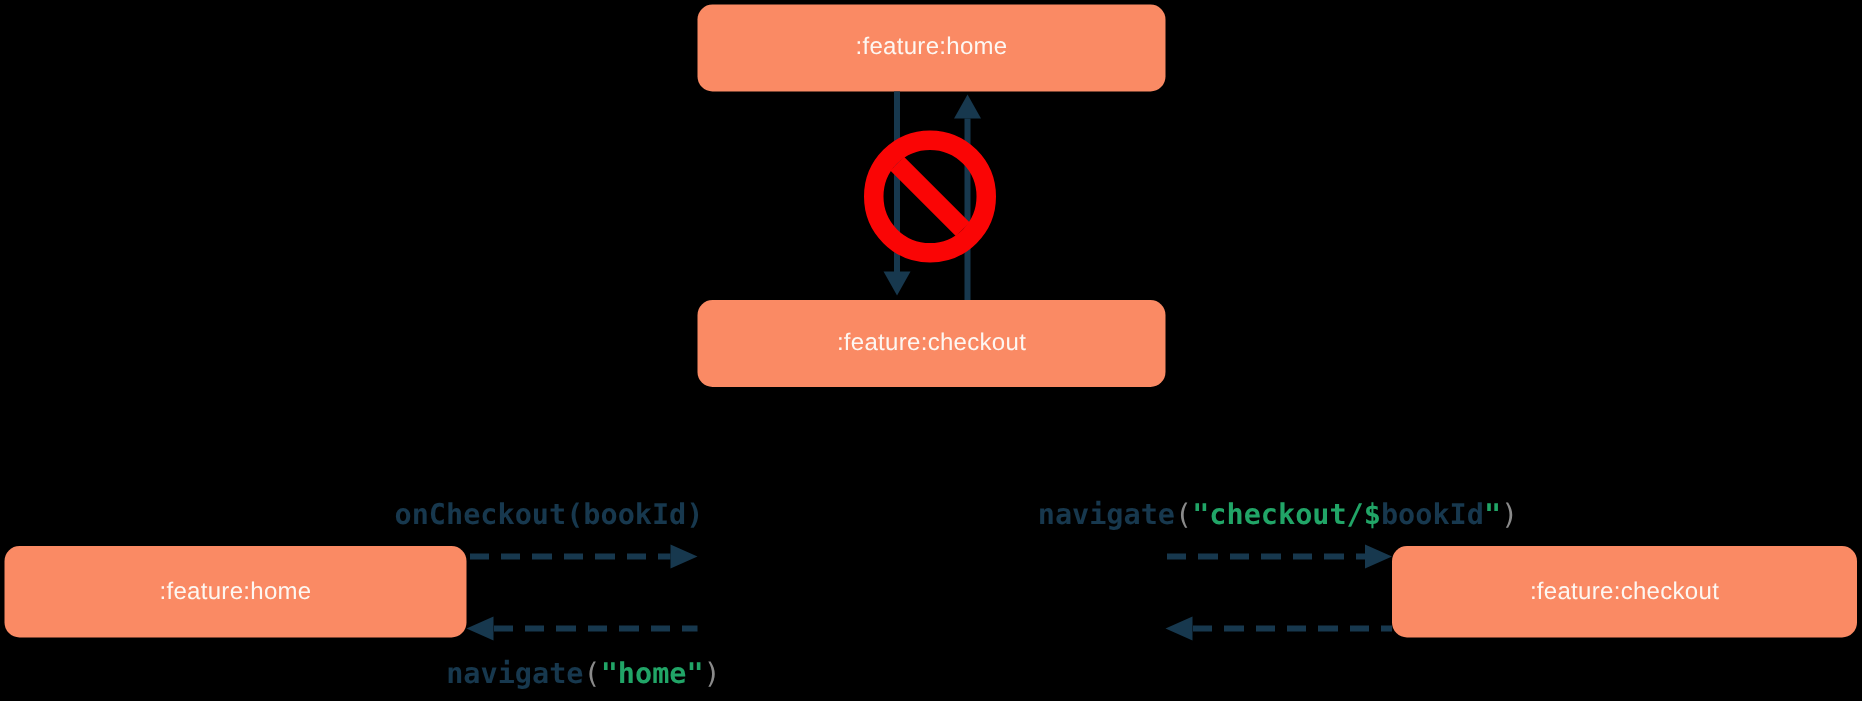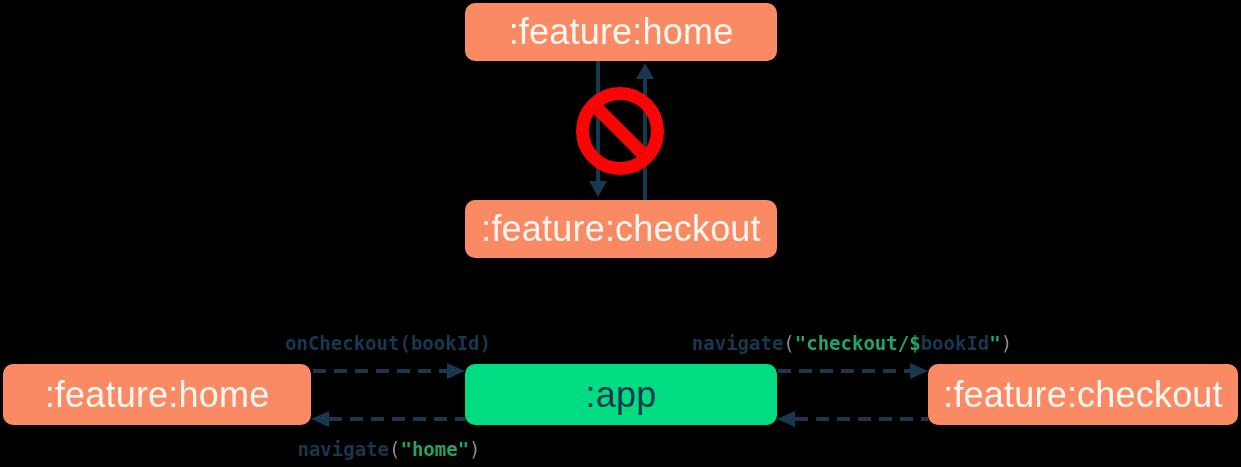--- a/index.html
+++ b/index.html
@@ -11,21 +11,21 @@
     overflow: hidden;
     font-family: "Liberation Sans", sans-serif;
   }
   
   .node {
     position: absolute;
     border-radius: 10px;
     display: flex;
     align-items: center;
     justify-content: center;
-    font-size: 36px;
+    font-size: 16px;
     letter-spacing: 0.2px;
   }
   .node.feature { background: #FA8A64; color: #FDF7F2; }
   .node.app     { background: #00DC82; color: #17364C; }
 
   #top-home      { left: 465px; top: 3px;   width: 312px; height: 58px; }
   #top-checkout  { left: 465px; top: 200px; width: 312px; height: 58px; }
   #bot-home      { left: 3px;   top: 364px; width: 308px; height: 61px; }
   #bot-app       { left: 465px; top: 364px; width: 312px; height: 61px; }
   #bot-checkout  { left: 928px; top: 364px; width: 310px; height: 61px; }
@@ -79,21 +79,21 @@
     transform: translateX(-50%);
     font-family: "DejaVu Sans Mono", monospace;
     font-size: 19px;
     font-weight: bold;
     white-space: nowrap;
     line-height: 22px;
   }
   .code .navy  { color: #17384E; }
   .code .green { color: #21A567; }
   .code .gray  { color: #8A8A8A; font-weight: normal; }
-  #lbl-oncheckout   { left: 388px; top: 332px; text-align: center; }
+  #lbl-oncheckout   { left: 366px; top: 332px; text-align: center; }
   #lbl-nav-checkout { left: 852px; top: 332px; }
   #lbl-nav-home     { left: 389px; top: 438px; }
   #lbl-onpayment    { left: 851px; top: 440px; }
 </style>
 </head>
 <body>
 
 <div id="canvas">
 
   <div class="node feature" id="top-home">:feature:home</div>
@@ -103,21 +103,20 @@
   <div class="vline" id="up-line"></div>
   <div class="head" id="up-head"></div>
 
   <div id="no-entry">
     <div class="slash"></div>
   </div>
 
   <div class="node feature" id="top-checkout">:feature:checkout</div>
 
   <div class="node feature" id="bot-home">:feature:home</div>
-  <div class="node app" id="bot-app">:app</div>
   <div class="node feature" id="bot-checkout">:feature:checkout</div>
 
   <div class="dash" id="dash-home-app"></div>
   <div class="head head-right" id="head-into-app-left"></div>
 
   <div class="dash" id="dash-app-home"></div>
   <div class="head head-left" id="head-into-home"></div>
 
   <div class="dash" id="dash-app-checkout"></div>
   <div class="head head-right" id="head-into-checkout"></div>

